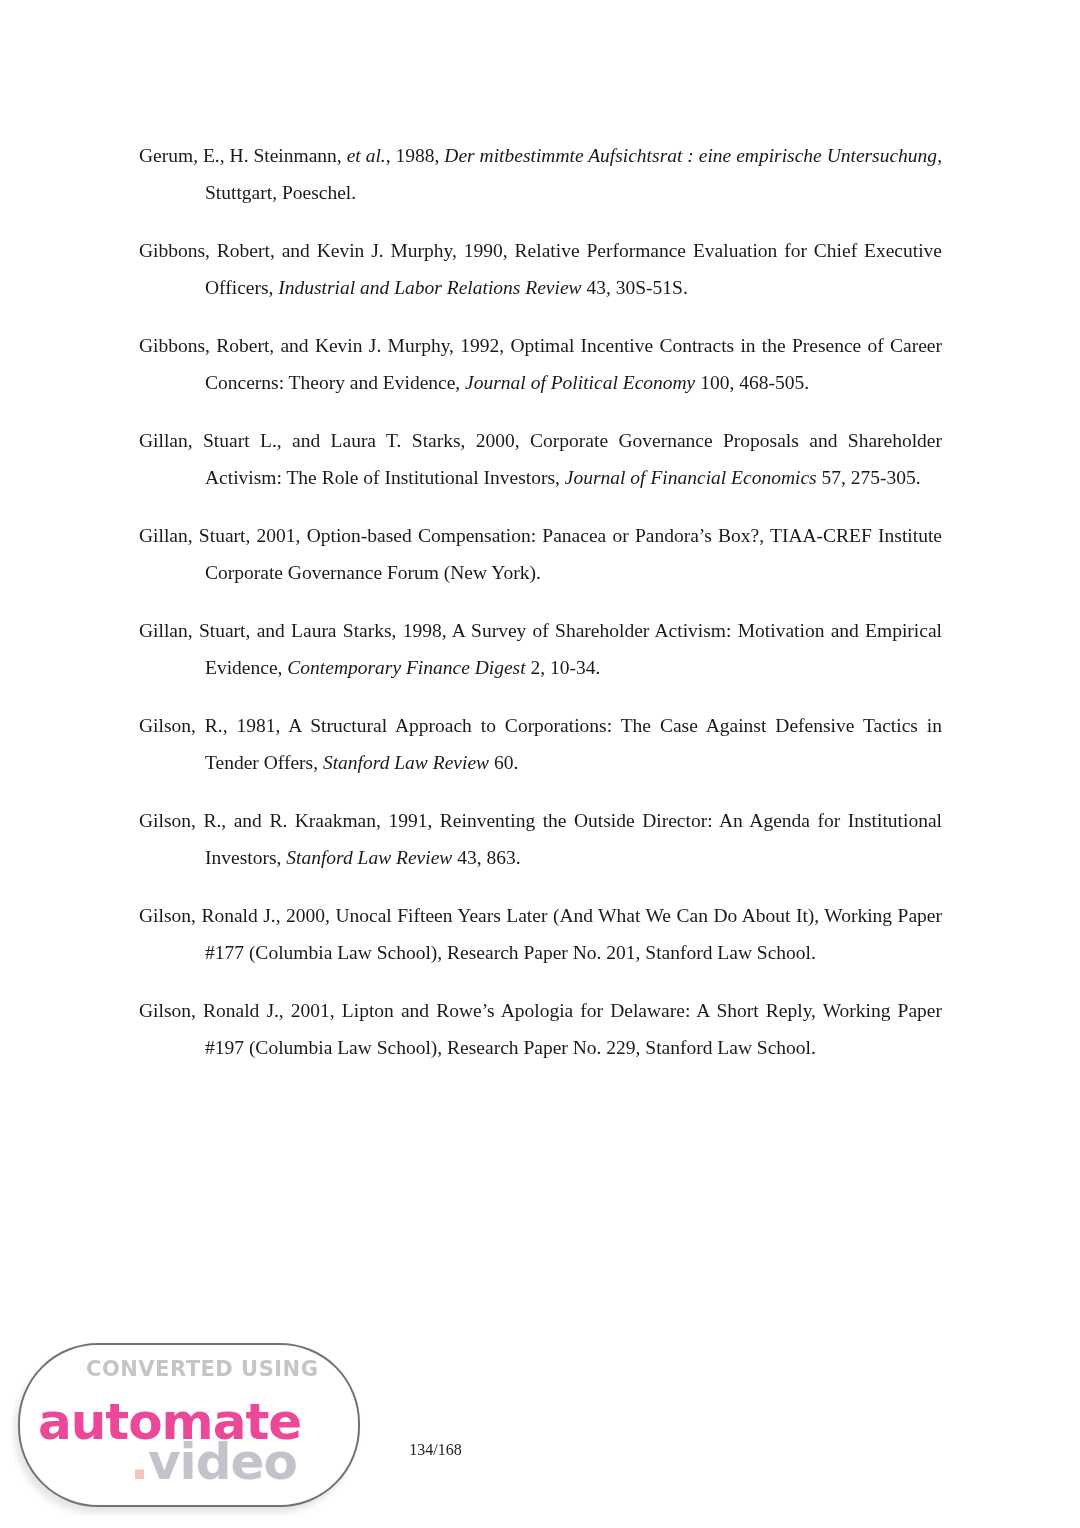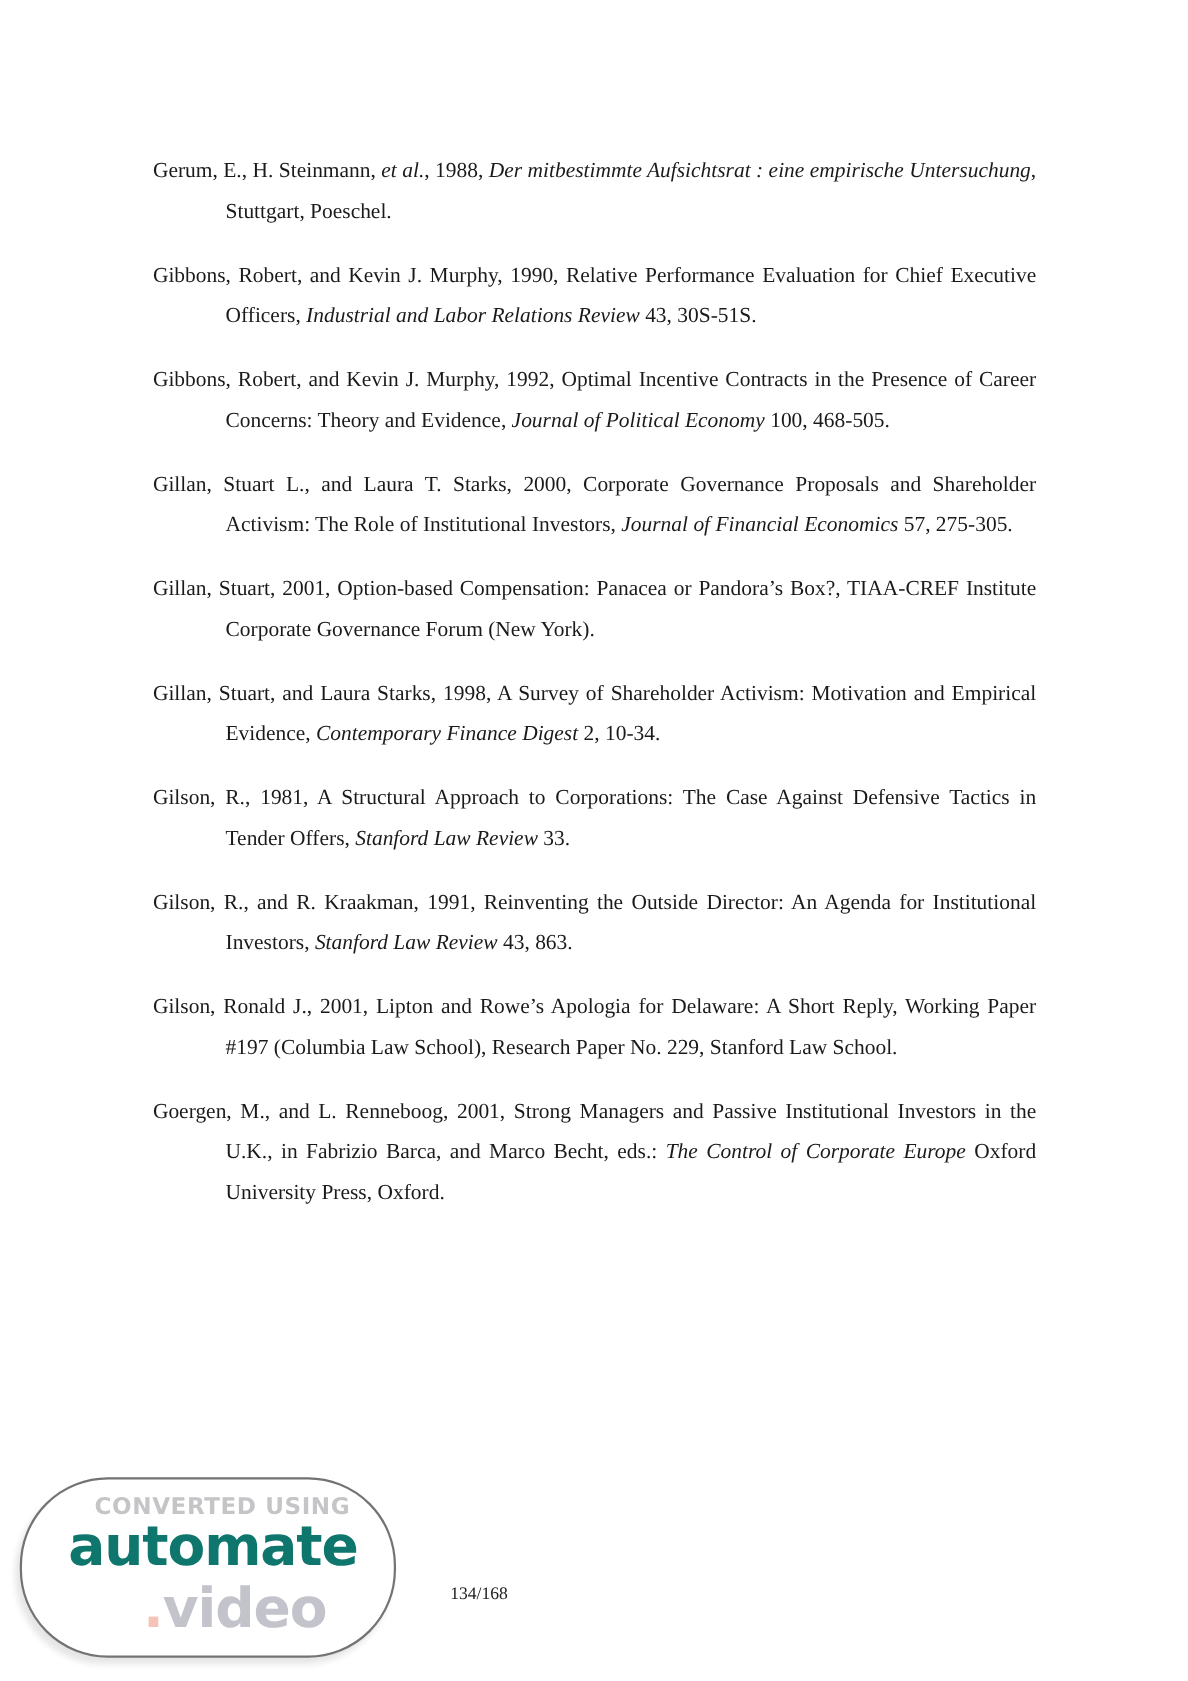--- a/index.html
+++ b/index.html
@@ -56,26 +56,25 @@
       left: 66px;
       top: 12px;
       font-size: 21px;
       font-weight: bold;
       color: #c5c5c8;
       letter-spacing: 0.5px;
     }
     .wm-line2 {
       position: absolute;
       left: 18px;
-      top: 32px;
+      top: 48px;
       font-size: 50px;
       font-weight: bold;
-      color: #0f766e;
+      color: #ec4899;
       letter-spacing: -1px;
-      margin-left: 24px;
     }
     .wm-line3 {
       position: absolute;
       left: 110px;
       top: 88px;
       font-size: 50px;
       font-weight: bold;
       color: #c3c3cc;
       letter-spacing: -1px;
     }
@@ -86,24 +85,24 @@
 </head>
 <body>
 
 <div class="references" id="ref-list">
     <p class="ref"><span>Gerum, E., H. Steinmann, </span><i>et al.</i><span>, 1988, </span><i>Der mitbestimmte Aufsichtsrat : eine empirische Untersuchung</i><span>, Stuttgart, Poeschel.</span></p>
     <p class="ref"><span>Gibbons, Robert, and Kevin J. Murphy, 1990, Relative Performance Evaluation for Chief Executive Officers, </span><i>Industrial and Labor Relations Review</i><span> 43, 30S-51S.</span></p>
     <p class="ref"><span>Gibbons, Robert, and Kevin J. Murphy, 1992, Optimal Incentive Contracts in the Presence of Career Concerns: Theory and Evidence, </span><i>Journal of Political Economy</i><span> 100, 468-505.</span></p>
     <p class="ref"><span>Gillan, Stuart L., and Laura T. Starks, 2000, Corporate Governance Proposals and Shareholder Activism: The Role of Institutional Investors, </span><i>Journal of Financial Economics</i><span> 57, 275-305.</span></p>
     <p class="ref"><span>Gillan, Stuart, 2001, Option-based Compensation: Panacea or Pandora’s Box?, TIAA-CREF Institute Corporate Governance Forum (New York).</span></p>
     <p class="ref"><span>Gillan, Stuart, and Laura Starks, 1998, A Survey of Shareholder Activism: Motivation and Empirical Evidence, </span><i>Contemporary Finance Digest</i><span> 2, 10-34.</span></p>
-    <p class="ref"><span>Gilson, R., 1981, A Structural Approach to Corporations: The Case Against Defensive Tactics in Tender Offers, </span><i>Stanford Law Review</i><span> 33.</span></p>
+    <p class="ref"><span>Gilson, R., 1981, A Structural Approach to Corporations: The Case Against Defensive Tactics in Tender Offers, </span><i>Stanford Law Review</i><span> 60.</span></p>
     <p class="ref"><span>Gilson, R., and R. Kraakman, 1991, Reinventing the Outside Director: An Agenda for Institutional Investors, </span><i>Stanford Law Review</i><span> 43, 863.</span></p>
+    <p class="ref"><span>Gilson, Ronald J., 2000, Unocal Fifteen Years Later (And What We Can Do About It), Working Paper #177 (Columbia Law School), Research Paper No. 201, Stanford Law School.</span></p>
     <p class="ref"><span>Gilson, Ronald J., 2001, Lipton and Rowe’s Apologia for Delaware:  A Short Reply, Working Paper #197 (Columbia Law School), Research Paper No. 229, Stanford Law School.</span></p>
-    <p class="ref"><span>Goergen, M., and L. Renneboog, 2001, Strong Managers and Passive Institutional Investors in the U.K., in Fabrizio Barca, and Marco Becht, eds.: </span><i>The Control of Corporate Europe</i><span> Oxford University Press, Oxford.</span></p>
   </div>
 
 <div class="page-number">134/168</div>
 
 <div class="watermark">
   <div class="wm-line1">CONVERTED USING</div>
   <div class="wm-line2">automate</div>
   <div class="wm-line3"><span class="wm-dot">.</span><span>video</span></div>
 </div>
 

